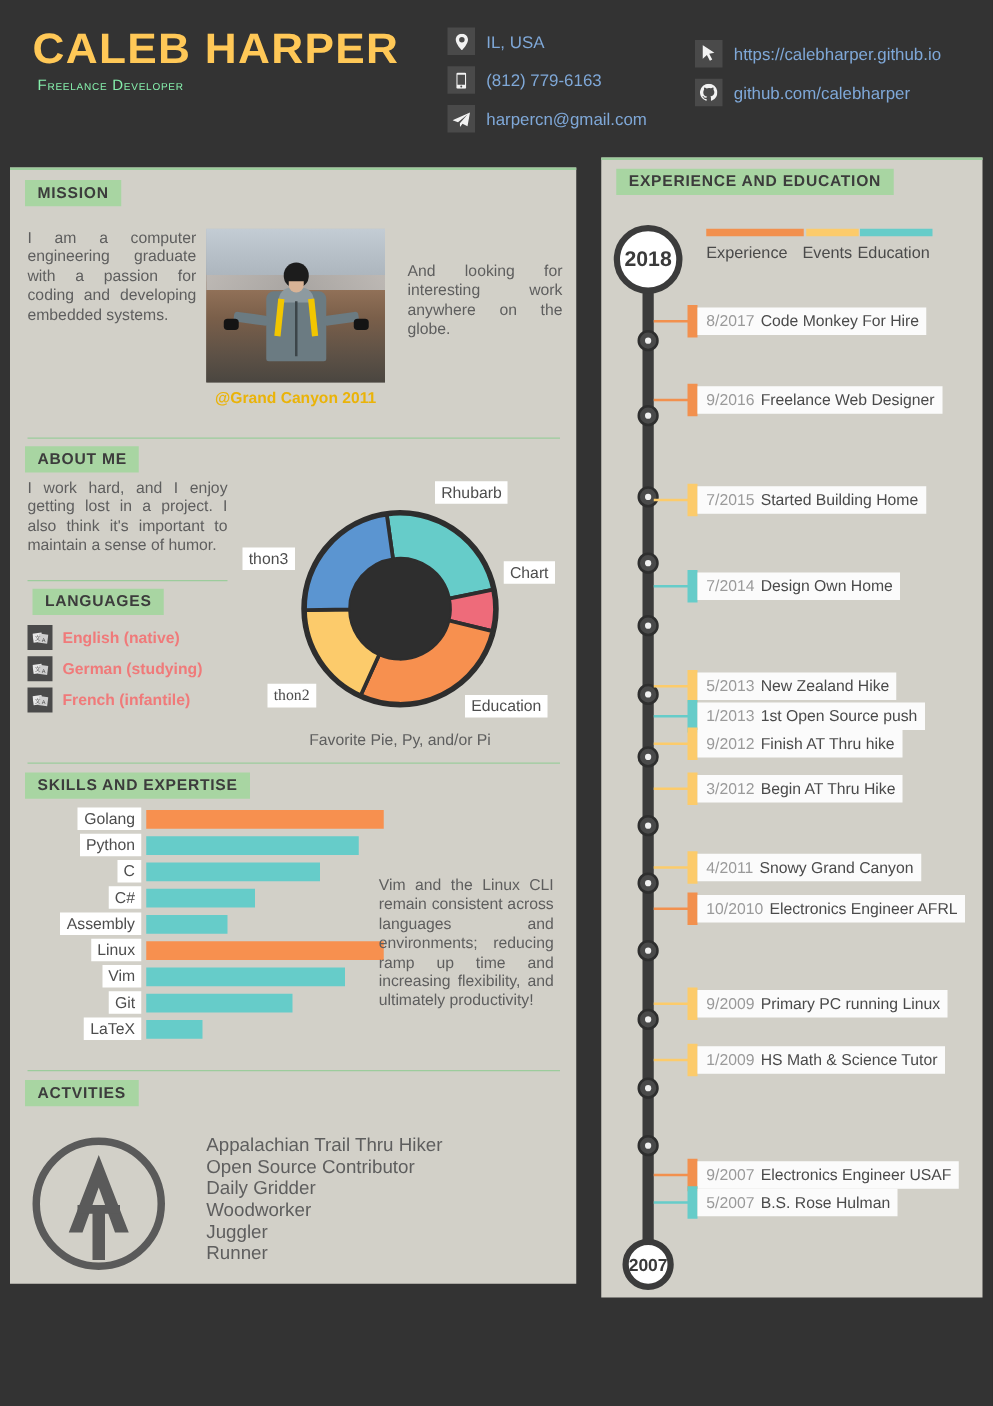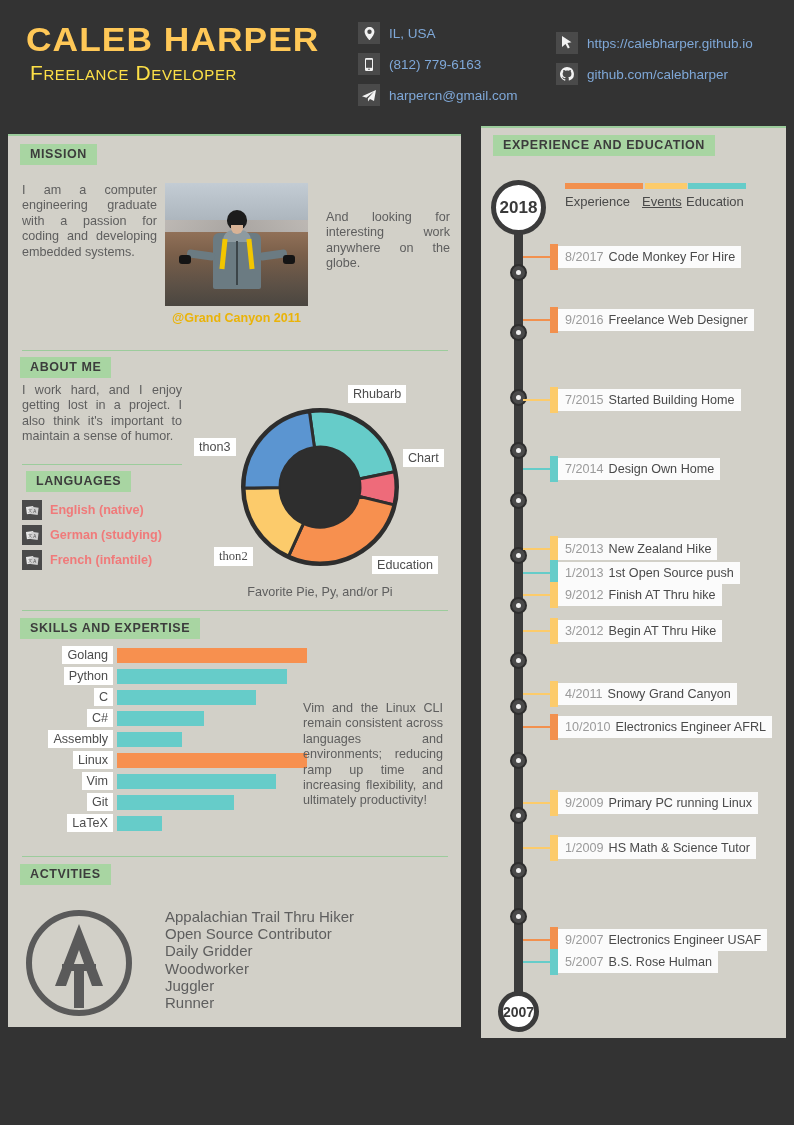--- a/index.html
+++ b/index.html
@@ -14,21 +14,21 @@
   
   .header { position: absolute; left: 0; top: 0; width: 794px; height: 118px; }
   .name {
     position: absolute; left: 26px; top: 20px;
     font-size: 34px; font-weight: bold; letter-spacing: 1px;
     color: #FFC857; font-family: "Liberation Sans", sans-serif;
     transform: scaleX(1.04); transform-origin: left center;
   }
   .subtitle {
     position: absolute; left: 30px; top: 61px;
-    font-size: 21px; color: #fde047; letter-spacing: .6px;
+    font-size: 12px; color: #86efac; letter-spacing: .6px;
     font-variant: small-caps; font-family: "Liberation Sans", sans-serif;
   }
   .contact-col { position: absolute; }
   .contact-col.c1 { left: 358px; top: 22px; }
   .contact-col.c2 { left: 556px; top: 32px; }
   .contact-row { display: flex; align-items: center; margin-bottom: 9px; height: 22px; }
   .cbox {
     width: 22px; height: 22px; background: #4a4a4a;
     display: flex; align-items: center; justify-content: center;
     margin-right: 9px; flex: none;
@@ -361,21 +361,21 @@
   <div class="tl-spine"></div>
   <div class="tl-circle big">2018</div>
   <div class="tl-circle small">2007</div>
 
   <div class="legend-item">
     <div class="legend-sw" style="left:565px; top:183px; width:78px; background:#F2904E;"></div>
     <div class="legend-tx" style="left:565px; top:194px;">Experience</div>
   </div>
   <div class="legend-item">
     <div class="legend-sw" style="left:645px; top:183px; width:42px; background:#FCCB6B;"></div>
-    <div class="legend-tx" style="left:642px; top:194px;text-decoration:underline;">Events</div>
+    <div class="legend-tx" style="left:642px; top:194px;">Events</div>
   </div>
   <div class="legend-item">
     <div class="legend-sw" style="left:688px; top:183px; width:58px; background:#66CCC9;"></div>
     <div class="legend-tx" style="left:686px; top:194px;">Education</div>
   </div>
 
   <div id="tl-dots">
       <div class="tl-dot" style="top: 264px;"></div>
       <div class="tl-dot" style="top: 324px;"></div>
       <div class="tl-dot" style="top: 389px;"></div>

